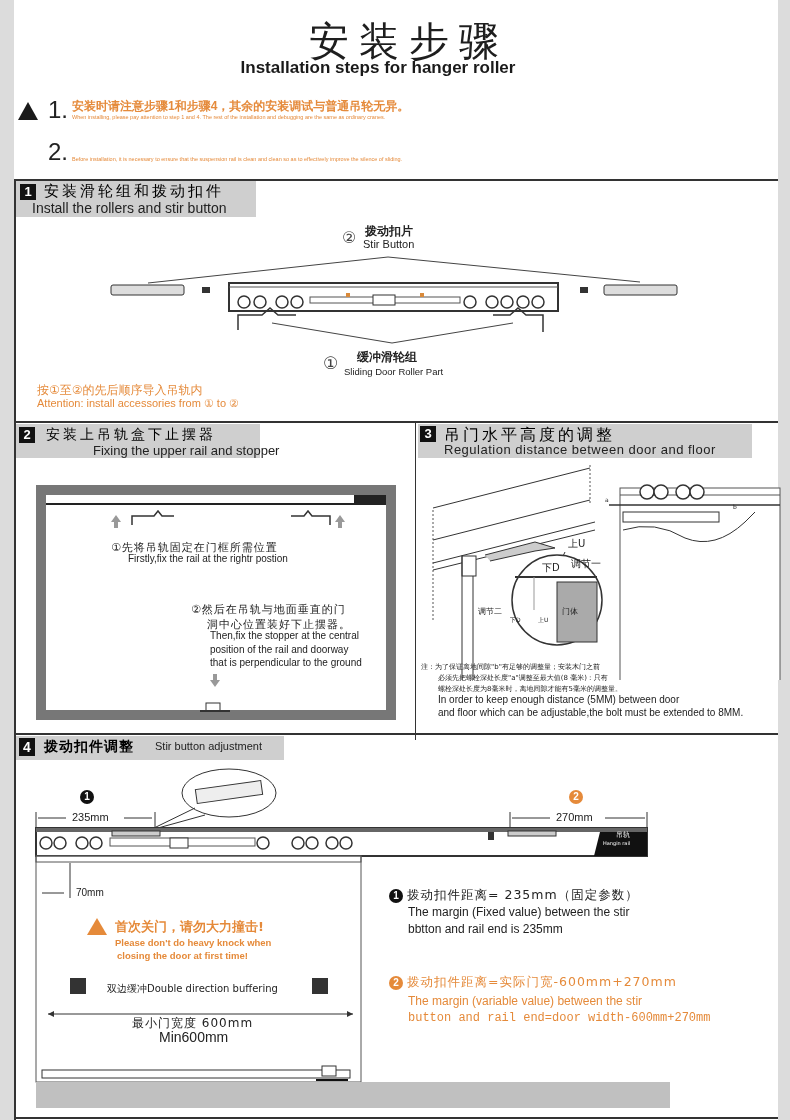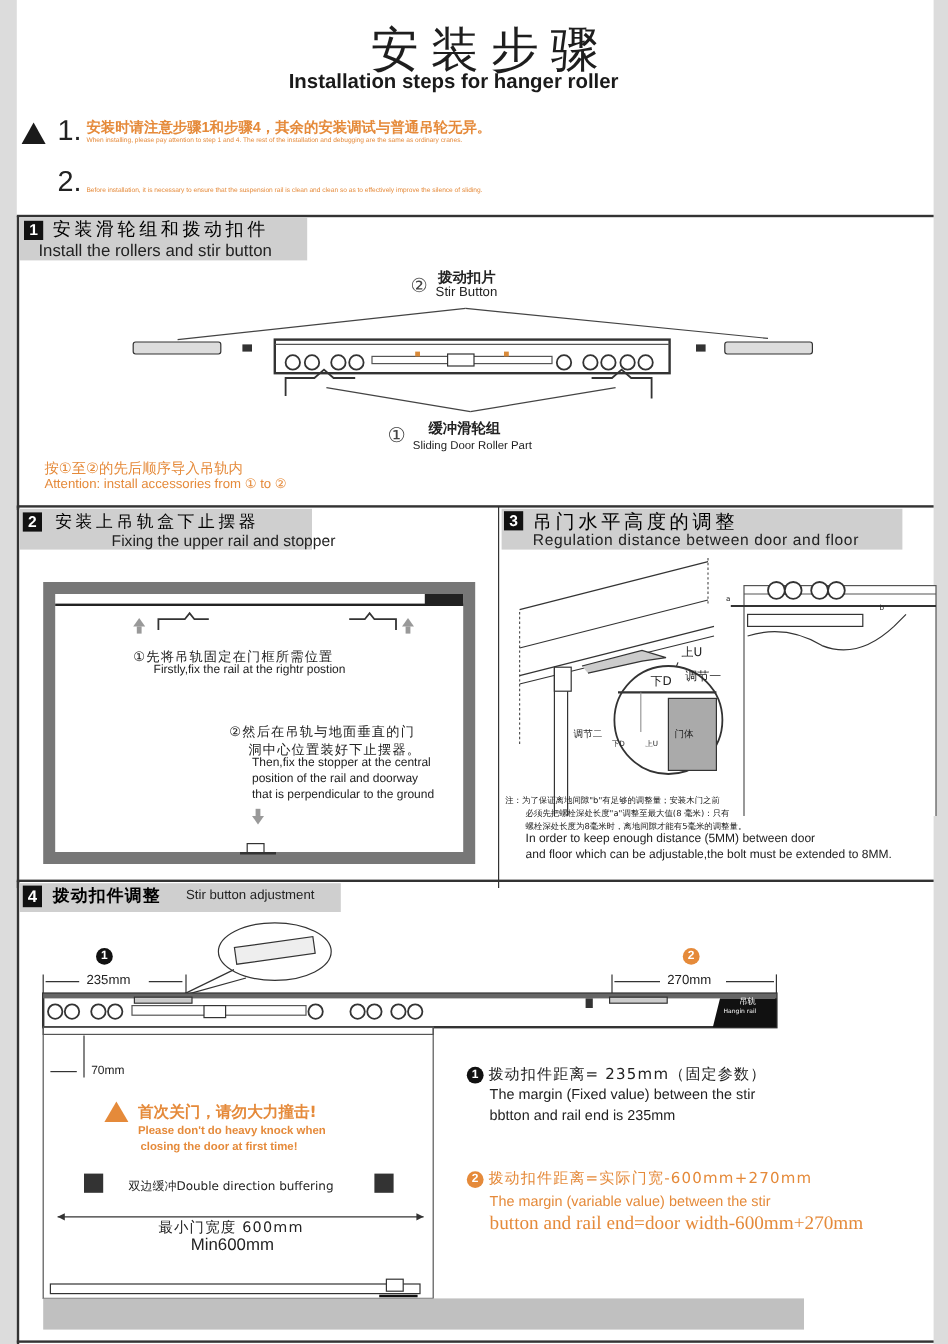--- a/index.html
+++ b/index.html
@@ -258,15 +258,15 @@
 <div class="txt" style="left:159px; top:1029px; font-size:14px; font-family:'Liberation Sans',sans-serif;">Min600mm</div>
 
 <div class="circle-num" style="left:389px; top:889px; background:#111;">1</div>
 <div class="txt" style="left:407px; top:887px; font-size:12.5px; letter-spacing:1px;">拨动扣件距离= 235mm（固定参数）</div>
 <div class="txt" style="left:408px; top:905px; font-size:12px; font-family:'Liberation Sans',sans-serif;">The margin (Fixed value) between the stir</div>
 <div class="txt" style="left:408px; top:922px; font-size:12px; font-family:'Liberation Sans',sans-serif;">bbtton and rail end is 235mm</div>
 
 <div class="circle-num" style="left:389px; top:976px; background:#e58a3a;">2</div>
 <div class="txt orange" style="left:407px; top:974px; font-size:12.5px; letter-spacing:1px;">拨动扣件距离=实际门宽-600mm+270mm</div>
 <div class="txt orange" style="left:408px; top:994px; font-size:12px; font-family:'Liberation Sans',sans-serif;">The margin (variable value) between the stir</div>
-<div class="txt orange" style="left:408px; top:1011px; font-size:16px; font-family:Liberation Serif, serif;">button and rail end=door width-600mm+270mm</div>
+<div class="txt orange" style="left:408px; top:1011px; font-size:12px; font-family:Liberation Mono, monospace;">button and rail end=door width-600mm+270mm</div>
 
 <div class="hline" style="left:14px; top:1117px; width:764px;"></div>
 
 </body></html>

